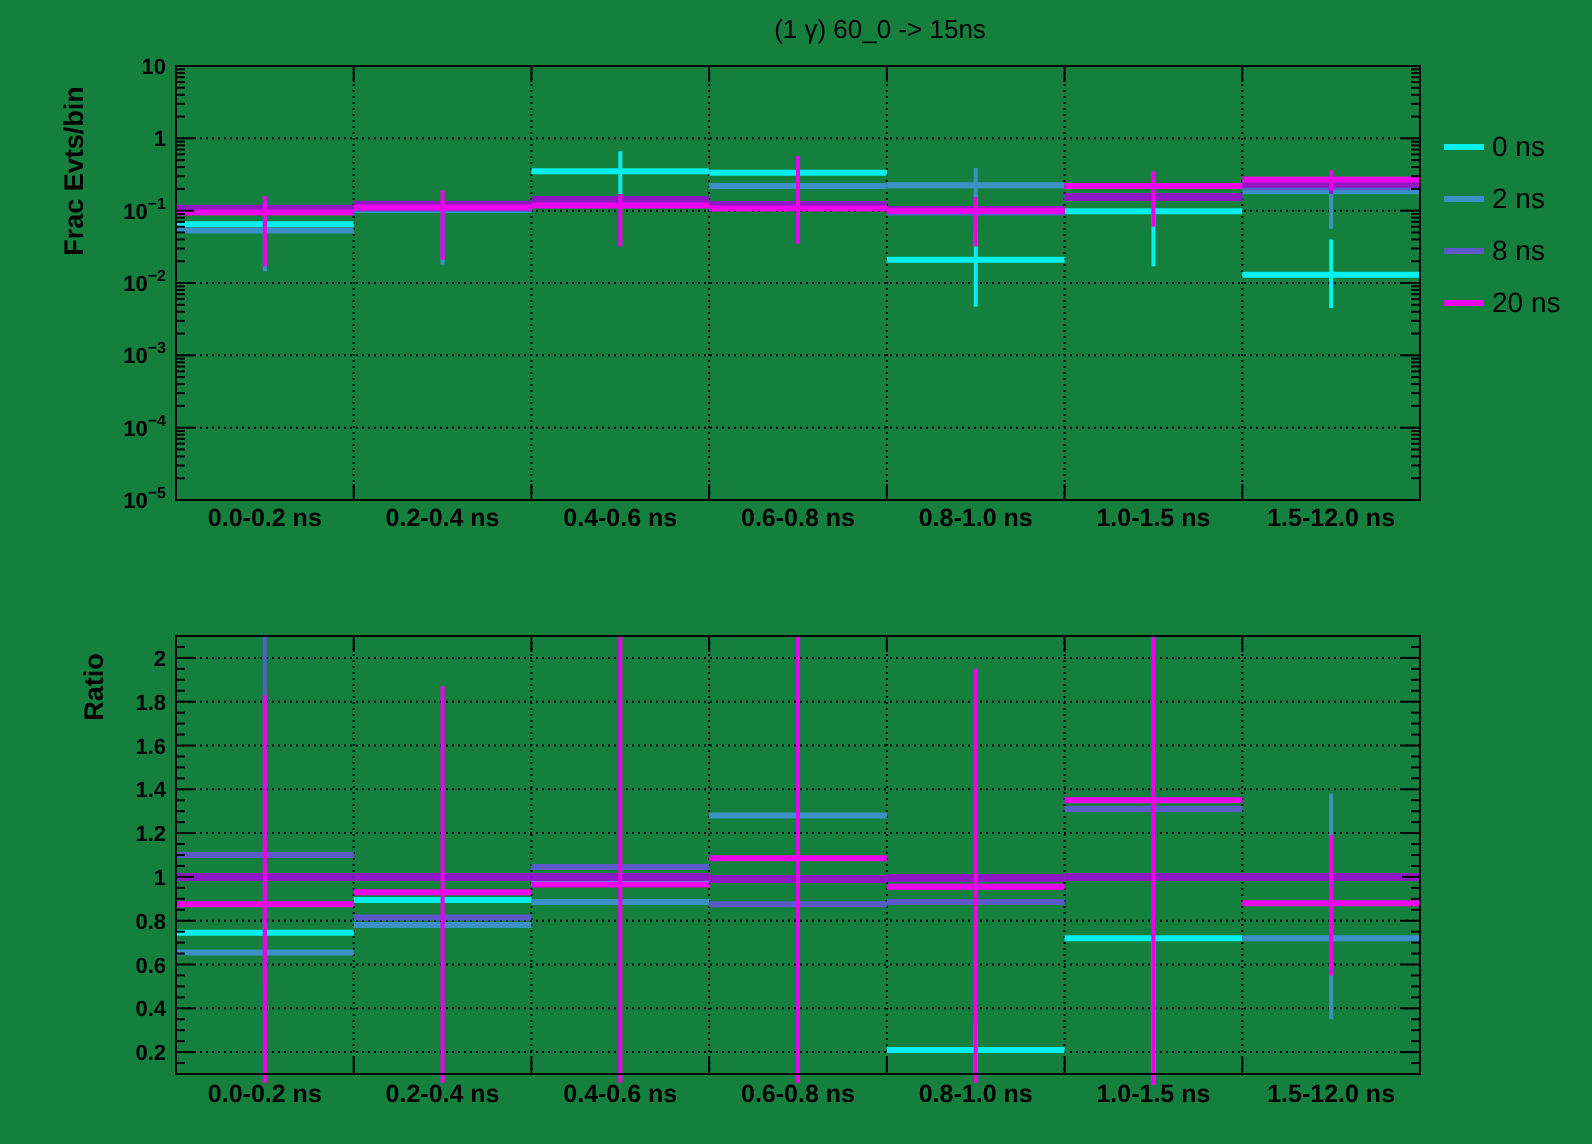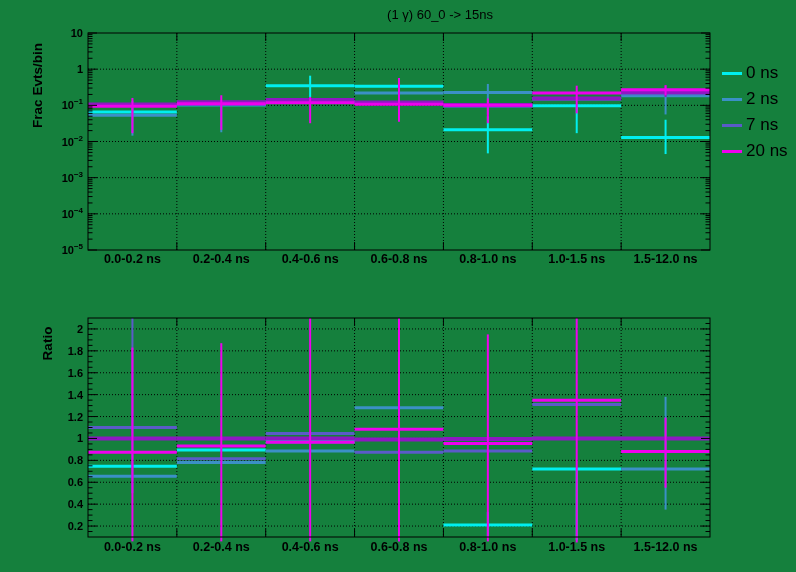--- a/index.html
+++ b/index.html
@@ -7,21 +7,21 @@
           font-family:"Liberation Sans",sans-serif;color:#000;}
   #plot-title{position:absolute;left:80px;top:7px;width:720px;text-align:center;
               font-size:13px;color:#000;}
   .ylabel{position:absolute;width:160px;text-align:center;font-weight:bold;font-size:13.5px;
           transform:rotate(-90deg);}
   #ylabel-top{left:-43px;top:78px;}
   #ylabel-bottom{left:-33px;top:336px;}
   #legend{position:absolute;left:722px;top:60px;width:74px;}
   .legend-entry{position:relative;height:26px;display:flex;align-items:center;}
   .legend-line{display:inline-block;width:20px;height:3px;margin-right:4px;flex:0 0 auto;}
-  .legend-label{font-size:17px;}
+  .legend-label{font-size:14px;}
   svg text{font-family:"Liberation Sans",sans-serif;}
 </style>
 </head>
 <body>
 
 <div id="canvas">
   <div id="plot-title">(1 γ) 60_0 -&gt; 15ns</div>
   <div id="ylabel-top" class="ylabel">Frac Evts/bin</div>
   <div id="ylabel-bottom" class="ylabel">Ratio</div>
   <svg id="plots" width="796" height="572" viewBox="0 0 796 572" style="position:absolute;left:0;top:0;">
@@ -439,20 +439,20 @@
       <div class="legend-entry">
         <span class="legend-line" style="background: rgb(0, 239, 239);"></span>
         <span class="legend-label">0 ns</span>
       </div>
       <div class="legend-entry">
         <span class="legend-line" style="background: rgb(59, 144, 198);"></span>
         <span class="legend-label">2 ns</span>
       </div>
       <div class="legend-entry">
         <span class="legend-line" style="background: rgb(90, 91, 200);"></span>
-        <span class="legend-label">7 ns</span>
+        <span class="legend-label">8 ns</span>
       </div>
       <div class="legend-entry">
         <span class="legend-line" style="background: rgb(238, 0, 238);"></span>
         <span class="legend-label">20 ns</span>
       </div>
     </div>
 </div>
 
 </body></html>

